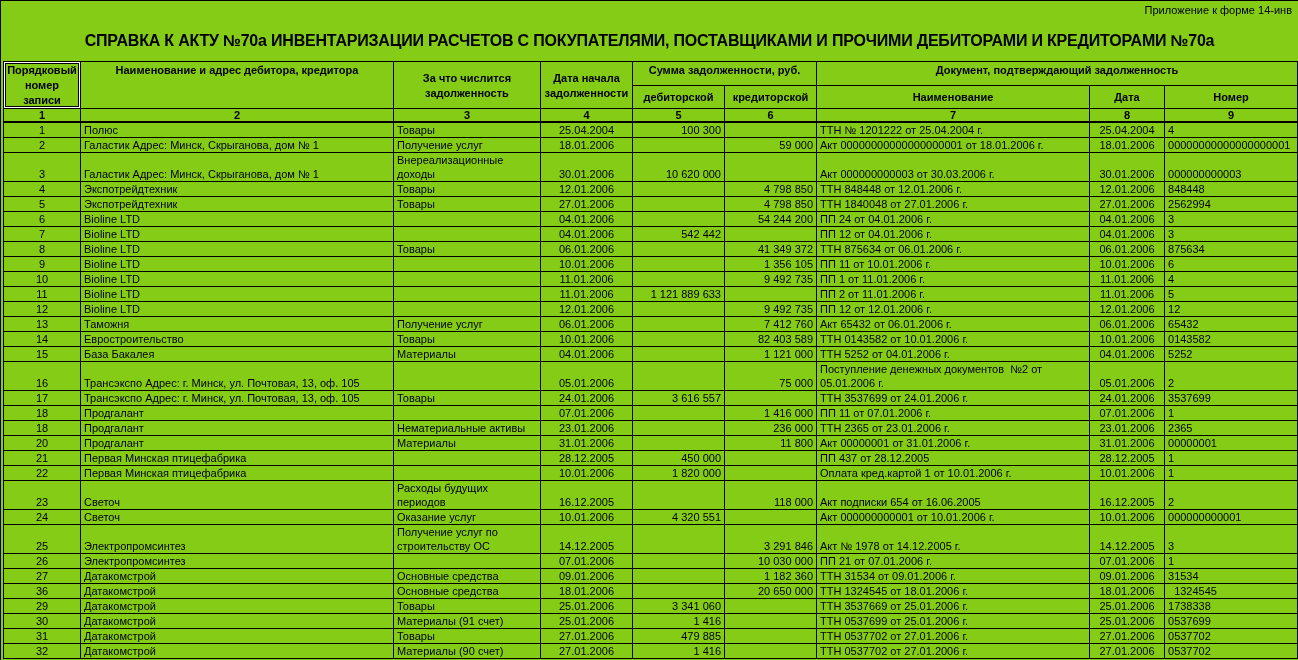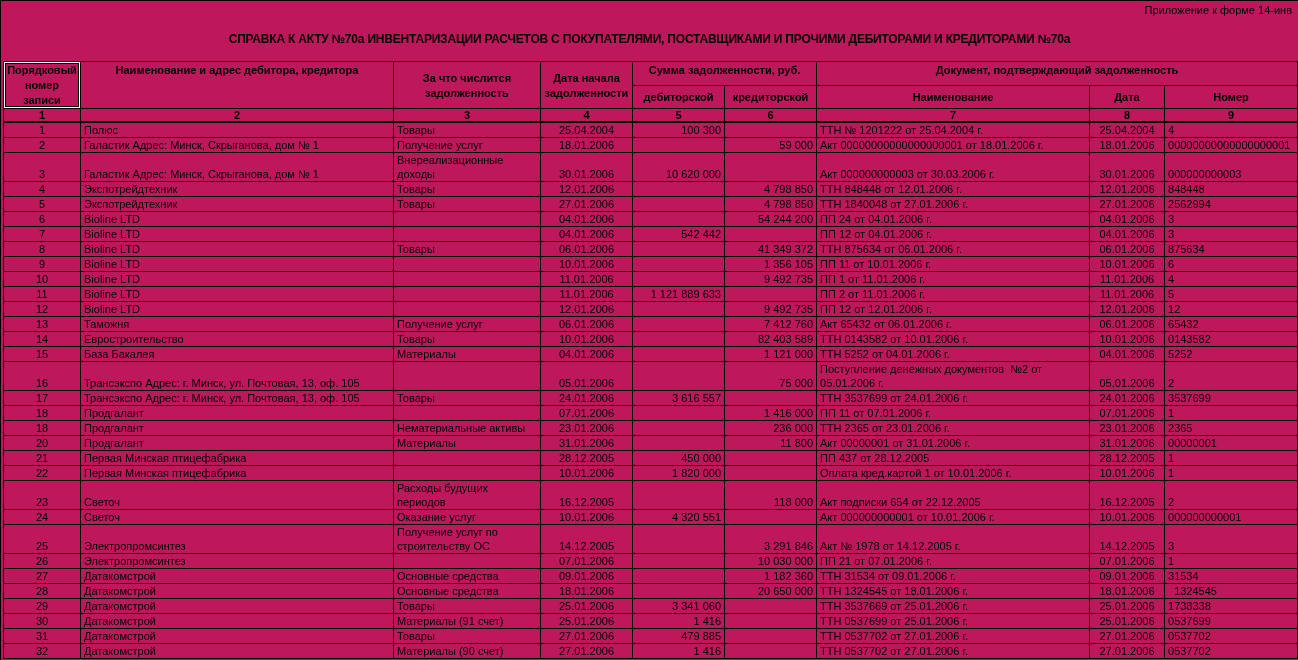--- a/index.html
+++ b/index.html
@@ -1,25 +1,25 @@
 <!DOCTYPE html>
 <html><head>
 <meta charset="utf-8">
 <style>
   html,body{margin:0;padding:0;background:#fff;}
   .page{
     position:relative;width:1298px;height:660px;box-sizing:border-box;
-    background:#be185d;color:#000;overflow:hidden;
+    background:#84cc16;color:#000;overflow:hidden;
     border-top:1px solid #000;border-left:1px solid #000;
     font-family:"Liberation Sans","DejaVu Sans",sans-serif;
   }
   .form-note{position:absolute;top:3px;right:6px;font-size:11px;white-space:pre;}
   .title{
     position:absolute;top:31px;left:0;right:0;text-align:center;
-    font-size:12px;font-weight:bold;letter-spacing:-0.2px;white-space:pre;
+    font-size:16px;font-weight:bold;letter-spacing:-0.2px;white-space:pre;
   }
   table.grid{
     position:absolute;top:60px;left:2px;width:1294px;
     border-collapse:collapse;table-layout:fixed;font-size:11px;border-radius:7px;
   }
   table.grid th,table.grid td{
     border:1px solid #000;padding:0 3px;overflow:hidden;box-sizing:border-box;
     white-space:pre;font-size:11px;
   }
   thead th{font-weight:bold;text-align:center;line-height:15px;}
@@ -330,21 +330,21 @@
     <td class="c-docnum">1</td>
   </tr>
         <tr>
     <td class="c-num">23</td>
     <td class="c-name">Светоч</td>
     <td class="c-reason">Расходы будущих
 периодов</td>
     <td class="c-date">16.12.2005</td>
     <td class="c-amt"></td>
     <td class="c-amt">118 000</td>
-    <td class="c-doc">Акт подписки 654 от 22.12.2005</td>
+    <td class="c-doc">Акт подписки 654 от 16.06.2005</td>
     <td class="c-date">16.12.2005</td>
     <td class="c-docnum">2</td>
   </tr>
         <tr>
     <td class="c-num">24</td>
     <td class="c-name">Светоч</td>
     <td class="c-reason">Оказание услуг</td>
     <td class="c-date">10.01.2006</td>
     <td class="c-amt">4 320 551</td>
     <td class="c-amt"></td>
@@ -380,21 +380,21 @@
     <td class="c-name">Датакомстрой</td>
     <td class="c-reason">Основные средства</td>
     <td class="c-date">09.01.2006</td>
     <td class="c-amt"></td>
     <td class="c-amt">1 182 360</td>
     <td class="c-doc">ТТН 31534 от 09.01.2006 г.</td>
     <td class="c-date">09.01.2006</td>
     <td class="c-docnum">31534</td>
   </tr>
         <tr>
-    <td class="c-num">28</td>
+    <td class="c-num">36</td>
     <td class="c-name">Датакомстрой</td>
     <td class="c-reason">Основные средства</td>
     <td class="c-date">18.01.2006</td>
     <td class="c-amt"></td>
     <td class="c-amt">20 650 000</td>
     <td class="c-doc">ТТН 1324545 от 18.01.2006 г.</td>
     <td class="c-date">18.01.2006</td>
     <td class="c-docnum">  1324545</td>
   </tr>
         <tr>

